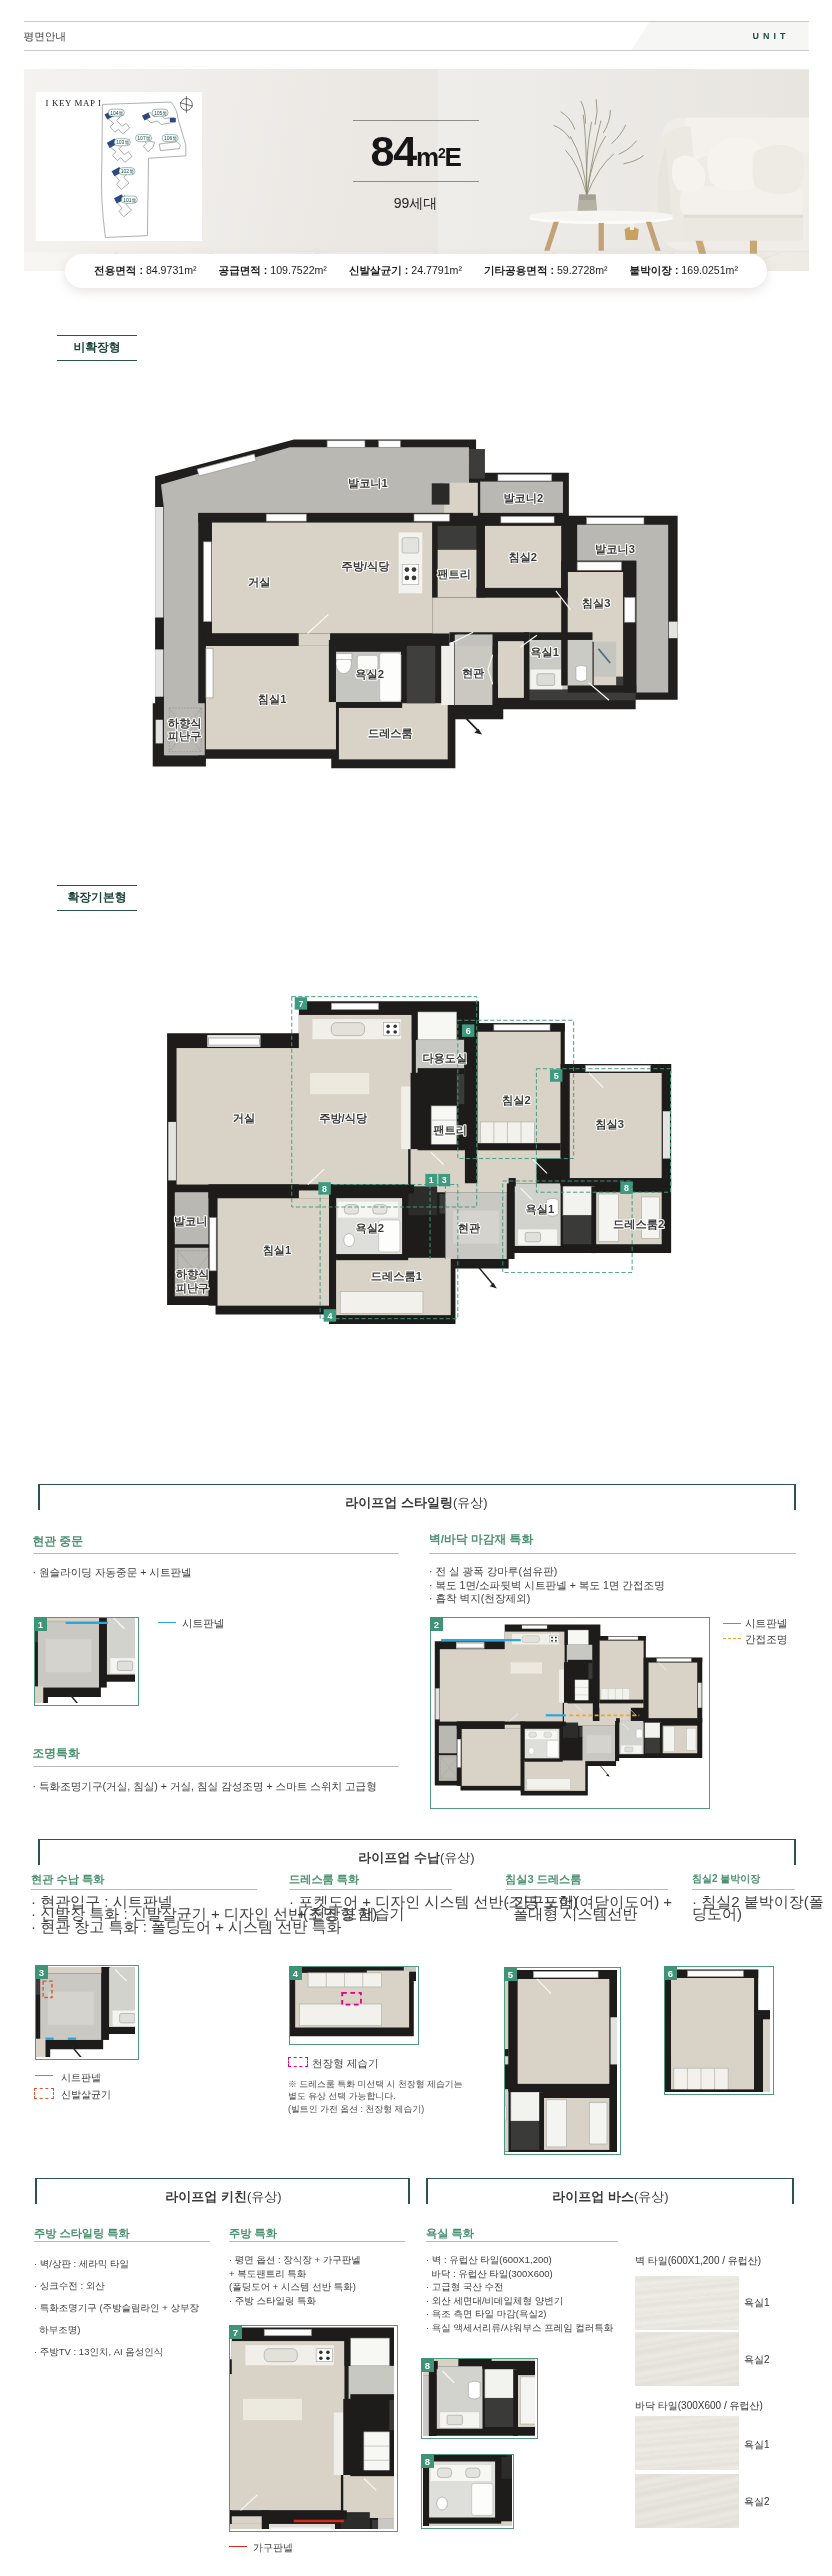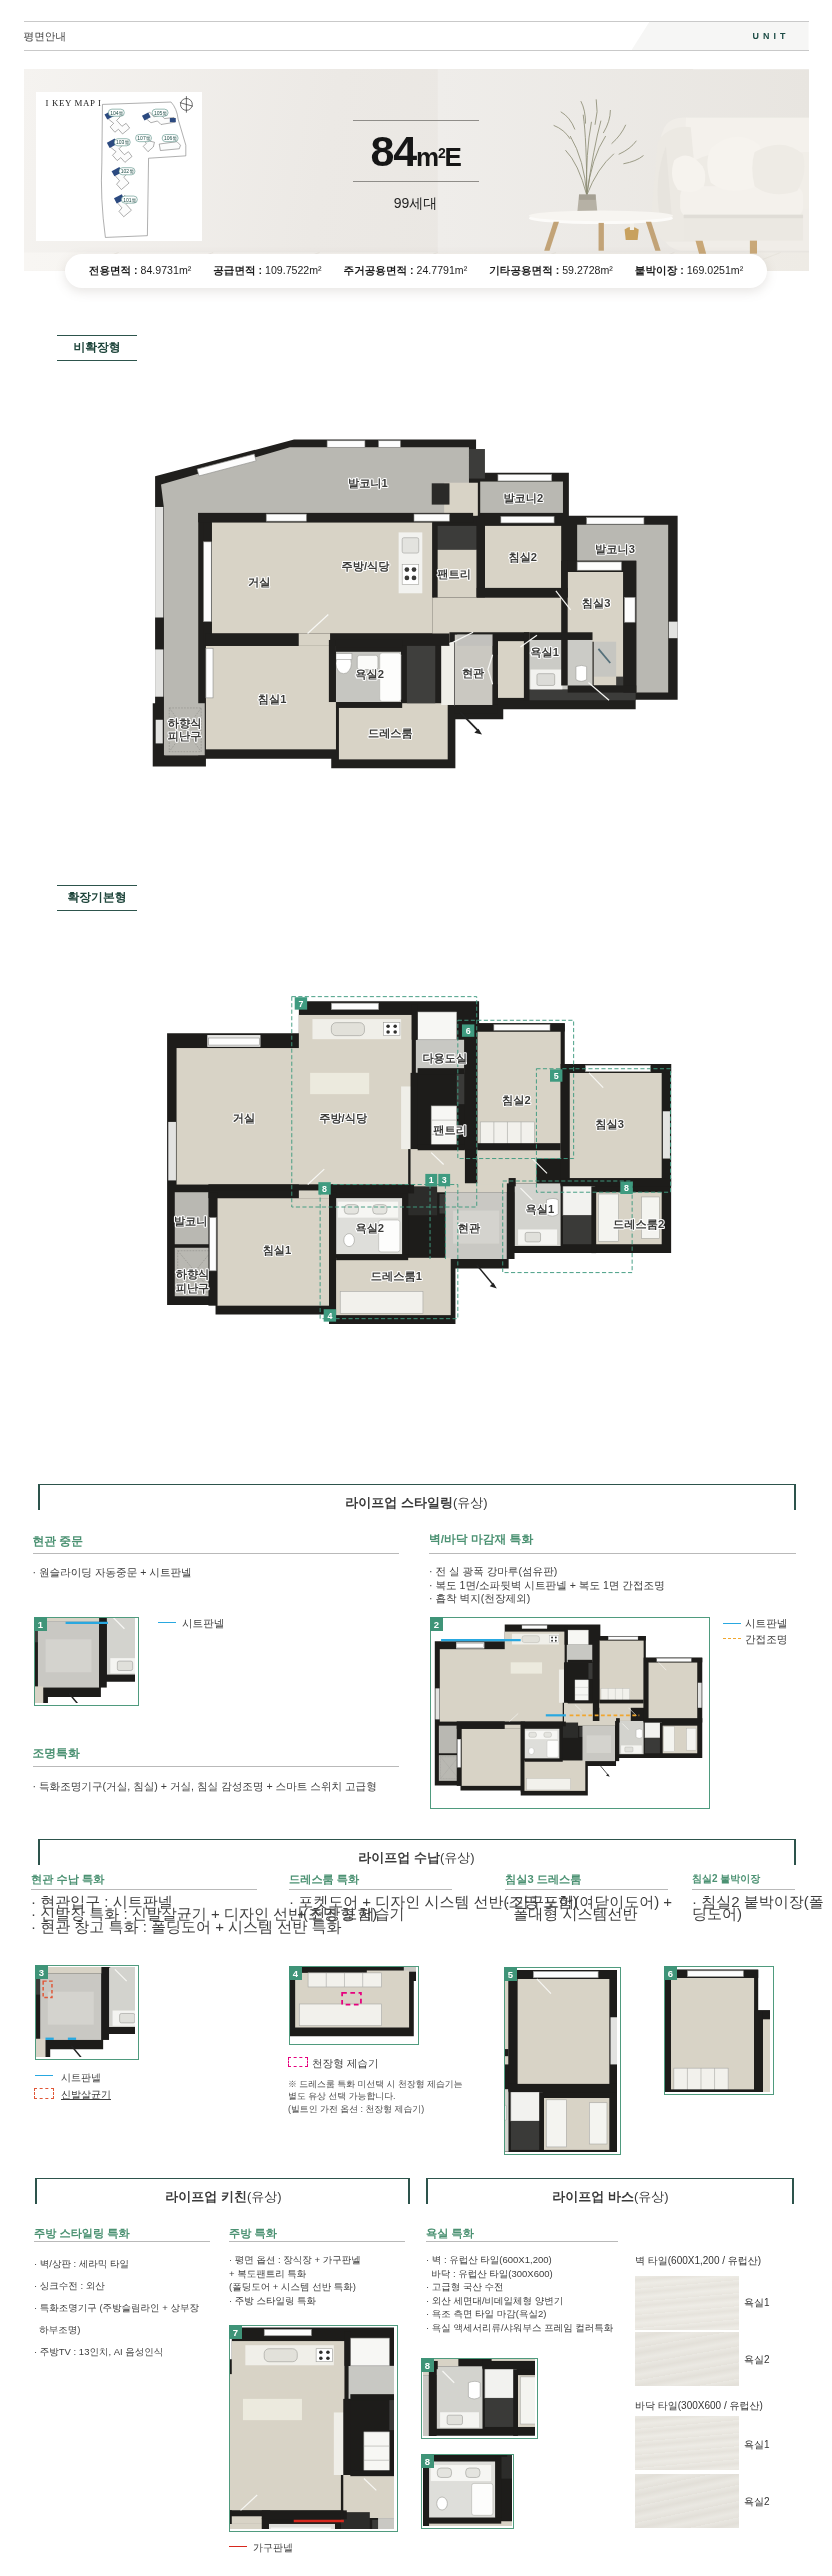--- a/index.html
+++ b/index.html
@@ -155,21 +155,21 @@
   <div class="abs" style="left:329px;top:61px;width:126px;text-align:center;color:#161616;font-size:43px;font-weight:bold;line-height:43px;letter-spacing:-1.2px;">84<span style="font-size:26px;">m<sup style="font-size:14px;vertical-align:8.3px;">2</sup>E</span></div>
 
   <div class="abs" style="left:329px;top:126px;width:126px;text-align:center;color:#242424;font-size:14px;">99세대</div>
 </div>
 
 <div class="abs" style="left:65px;top:254px;width:702px;height:34px;background:#fff;border-radius:17px;box-shadow:0 3.5px 10.6px rgba(120,110,100,0.18);display:flex;align-items:center;justify-content:center;font-size:10.6px;color:#1d1d1d;">
   <span><b>전용면적 :</b> 84.9731m²</span>
     <span style="width:22px;"></span>
   <span><b>공급면적 :</b> 109.7522m²</span>
     <span style="width:22px;"></span>
-  <span><b>주거공용면적 :</b> 24.7791m²</span>
+  <span><b>신발살균기 :</b> 24.7791m²</span>
     <span style="width:22px;"></span>
   <span><b>기타공용면적 :</b> 59.2728m²</span>
     <span style="width:22px;"></span>
   <span><b>붙박이장 :</b> 169.0251m²</span>
 </div>
 
 <div class="abs" style="left:57px;top:335px;width:80px;height:23.6px;border-top:0.9px solid #2d544c;border-bottom:0.9px solid #2d544c;display:flex;align-items:center;justify-content:center;font-size:11.8px;font-weight:bold;color:#1e453b;">비확장형</div>
 
 <svg class="abs" style="left:148px;top:436px;" width="532" height="337" viewBox="250 738 900 570">
 
@@ -618,21 +618,21 @@
   <use href="#p2base"></use>
   <rect x="758" y="2030" width="15" height="28" fill="none" stroke="#e05636" stroke-width="2.5" stroke-dasharray="6 4"></rect>
   <line x1="762" y1="2128" x2="776" y2="2128" stroke="#29a8e0" stroke-width="4"></line>
   <line x1="800" y1="2128" x2="814" y2="2128" stroke="#29a8e0" stroke-width="4"></line>
 </svg>
 <div class="tag" style="left:35px;top:1965px;">3</div>
 
 <div class="abs" style="left:35px;top:2075px;width:17.7px;border-top:1.8px solid #29a8e0;"></div>
 <div class="abs" style="left:61px;top:2071px;font-size:10px;color:#3d3d3d;">시트판넬</div>
 <div class="abs" style="left:34px;top:2088px;width:17.7px;height:8.9px;border:1.5px dashed #e05636;"></div>
-<div class="abs" style="left:61px;top:2088px;font-size:10px;color:#3d3d3d;text-decoration:underline;">신발살균기</div>
+<div class="abs" style="left:61px;top:2088px;font-size:10px;color:#3d3d3d;">신발살균기</div>
 
 <div class="abs gtitle" style="left:289px;top:1872px;font-size:11.2px;">드레스룸 특화</div>
 <div class="abs subline" style="left:289px;top:1889px;width:163px;"></div>
 
 <div class="abs sbullet" style="left:289px;top:1896px;">· 포켓도어 + 디자인 시스템 선반(조명 포함)<br>&nbsp;&nbsp;+ 천장형 제습기</div>
 
 <div class="gbox" style="left:289px;top:1966px;width:128px;height:77px;"></div>
 <svg class="abs" style="left:290px;top:1967px;" width="126" height="74" viewBox="560 2122 213 126">
   <use href="#p2base"></use>
   <g fill="#f2f1ec" stroke="#a6a6a2">

